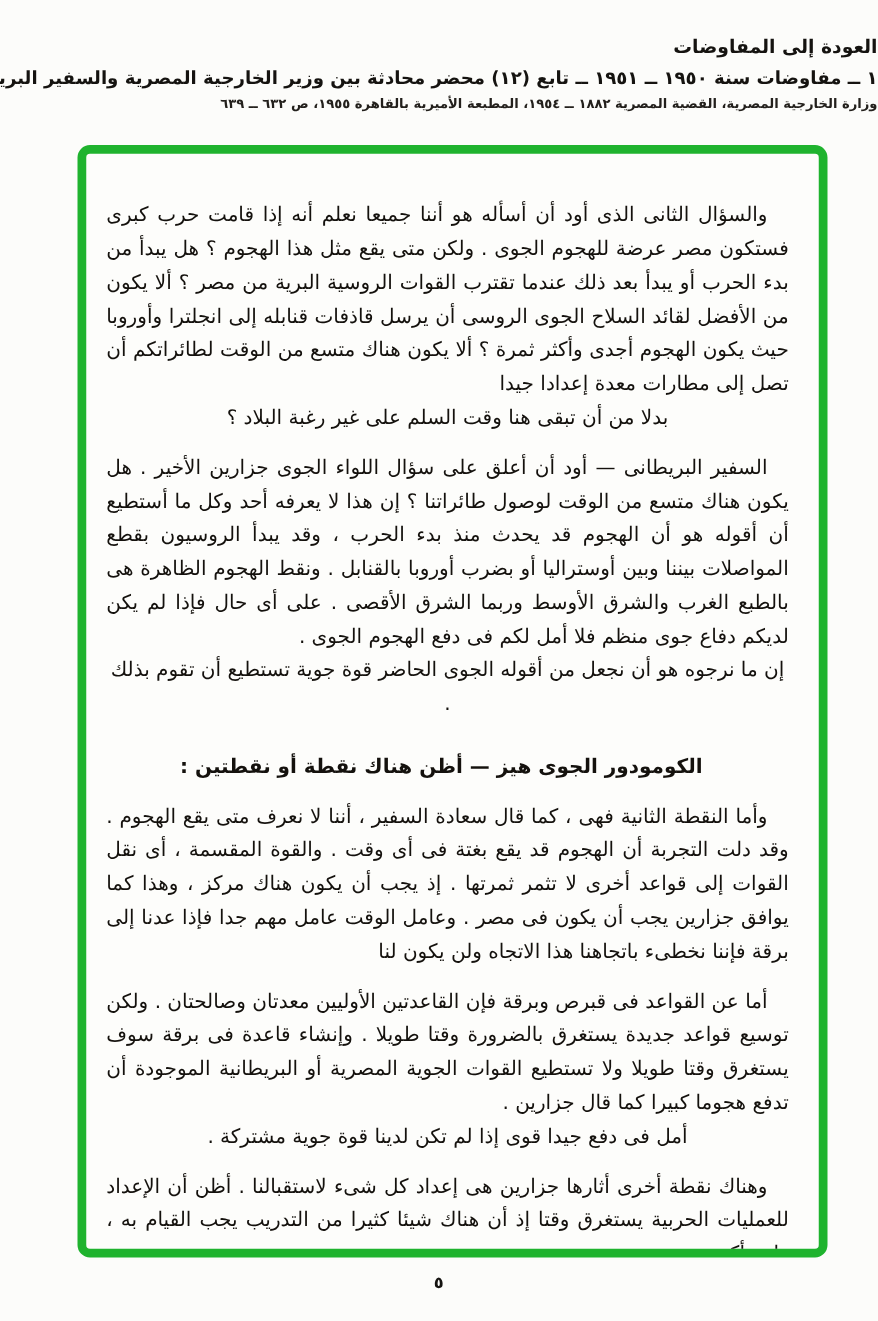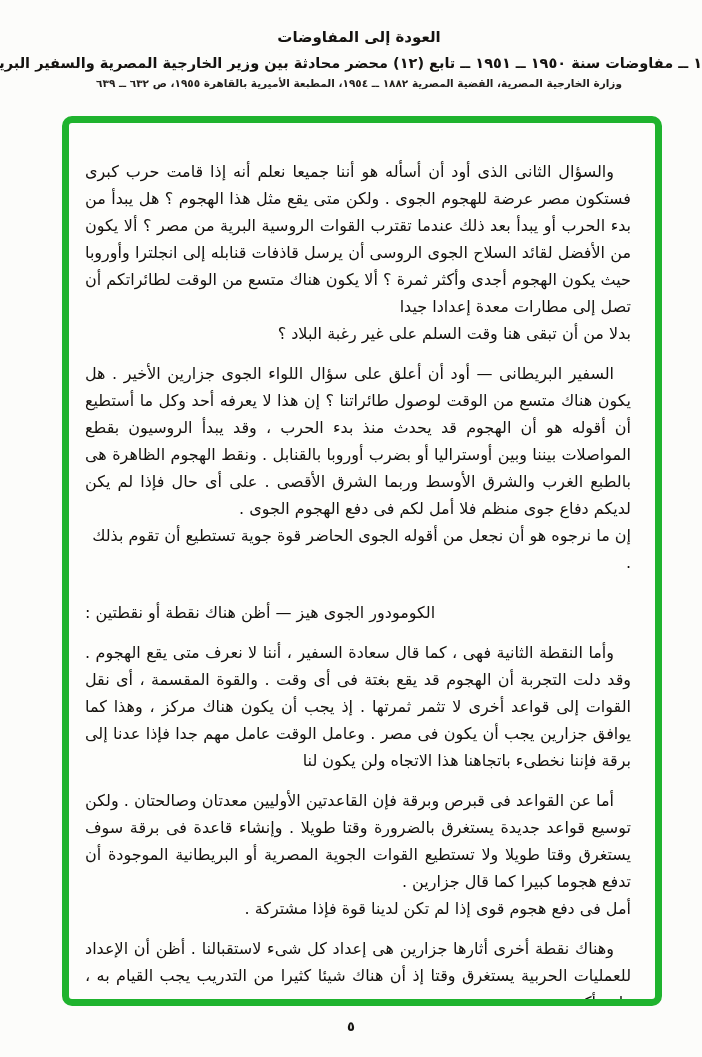--- a/index.html
+++ b/index.html
@@ -10,21 +10,20 @@
     width: 702px;
     height: 1057px;
     position: relative;
     background: #fcfcfa;
     font-family: "DejaVu Sans", sans-serif;
     color: #151310;
     direction: rtl;
     overflow: hidden;
   }
   .page-header {
-    text-align: center;
     padding-top: 28px;
     direction: rtl;
     padding-left: 16px;
   }
   .doc-title {
     font-size: 15px;
     font-weight: bold;
     letter-spacing: 0.3px;
   }
   .doc-heading {
@@ -59,27 +58,28 @@
     color: #14110d;
   }
   .block { margin: 0; }
   .justify-new {
     text-align: justify;
     text-align-last: right;
     text-indent: 17px;
     margin-top: 13px;
   }
   .center-cont {
-    text-align: right;
+    text-align: center;
     margin-top: 0;
   }
   .speaker-line {
-    text-align: left;
+    text-align: center;
     text-indent: 10px;
     margin-top: 23px;
+    font-weight: bold;
   }
   .page-number {
     position: absolute;
     left: 0;
     right: 0;
     top: 1019px;
     text-align: center;
     font-size: 13px;
     font-weight: bold;
   }
@@ -95,18 +95,18 @@
 
 <div class="green-box" style="border-color: rgb(31, 179, 46);">
   <div class="doc-text">
       <div class="block justify-new">والسؤال الثانى الذى أود أن أسأله هو أننا جميعا نعلم أنه إذا قامت حرب كبرى فستكون مصر عرضة للهجوم الجوى . ولكن متى يقع مثل هذا الهجوم ؟ هل يبدأ من بدء الحرب أو يبدأ بعد ذلك عندما تقترب القوات الروسية البرية من مصر ؟ ألا يكون من الأفضل لقائد السلاح الجوى الروسى أن يرسل قاذفات قنابله إلى انجلترا وأوروبا حيث يكون الهجوم أجدى وأكثر ثمرة ؟ ألا يكون هناك متسع من الوقت لطائراتكم أن تصل إلى مطارات معدة إعدادا جيدا</div>
       <div class="block center-cont">بدلا من أن تبقى هنا وقت السلم على غير رغبة البلاد ؟</div>
       <div class="block justify-new">السفير البريطانى — أود أن أعلق على سؤال اللواء الجوى جزارين الأخير . هل يكون هناك متسع من الوقت لوصول طائراتنا ؟ إن هذا لا يعرفه أحد وكل ما أستطيع أن أقوله هو أن الهجوم قد يحدث منذ بدء الحرب ، وقد يبدأ الروسيون بقطع المواصلات بيننا وبين أوستراليا أو بضرب أوروبا بالقنابل . ونقط الهجوم الظاهرة هى بالطبع الغرب والشرق الأوسط وربما الشرق الأقصى . على أى حال فإذا لم يكن لديكم دفاع جوى منظم فلا أمل لكم فى دفع الهجوم الجوى .</div>
       <div class="block center-cont">إن ما نرجوه هو أن نجعل من أقوله الجوى الحاضر قوة جوية تستطيع أن تقوم بذلك .</div>
       <div class="block speaker-line">الكومودور الجوى هيز — أظن هناك نقطة أو نقطتين :</div>
       <div class="block justify-new">وأما النقطة الثانية فهى ، كما قال سعادة السفير ، أننا لا نعرف متى يقع الهجوم . وقد دلت التجربة أن الهجوم قد يقع بغتة فى أى وقت . والقوة المقسمة ، أى نقل القوات إلى قواعد أخرى لا تثمر ثمرتها . إذ يجب أن يكون هناك مركز ، وهذا كما يوافق جزارين يجب أن يكون فى مصر . وعامل الوقت عامل مهم جدا فإذا عدنا إلى برقة فإننا نخطىء باتجاهنا هذا الاتجاه ولن يكون لنا</div>
       <div class="block justify-new">أما عن القواعد فى قبرص وبرقة فإن القاعدتين الأوليين معدتان وصالحتان . ولكن توسيع قواعد جديدة يستغرق بالضرورة وقتا طويلا . وإنشاء قاعدة فى برقة سوف يستغرق وقتا طويلا ولا تستطيع القوات الجوية المصرية أو البريطانية الموجودة أن تدفع هجوما كبيرا كما قال جزارين .</div>
-      <div class="block center-cont">أمل فى دفع هجوم قوى إذا لم تكن لدينا قوة فإذا مشتركة .</div>
+      <div class="block center-cont">أمل فى دفع جيدا قوى إذا لم تكن لدينا قوة جوية مشتركة .</div>
       <div class="block justify-new">وهناك نقطة أخرى أثارها جزارين هى إعداد كل شىء لاستقبالنا . أظن أن الإعداد للعمليات الحربية يستغرق وقتا إذ أن هناك شيئا كثيرا من التدريب يجب القيام به ، وإنى أكرر</div>
     </div>
 </div>
 
 <div class="page-number">٥</div>
 
 </body></html>

